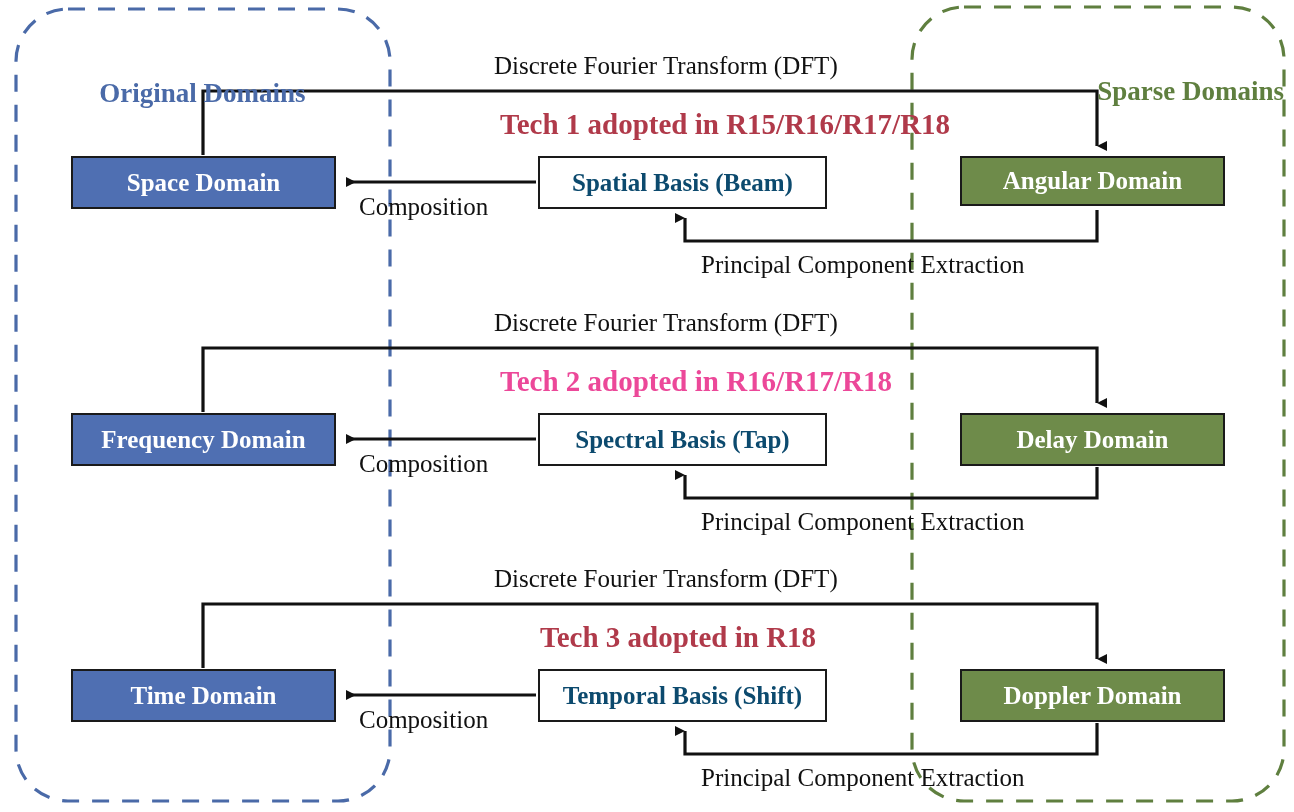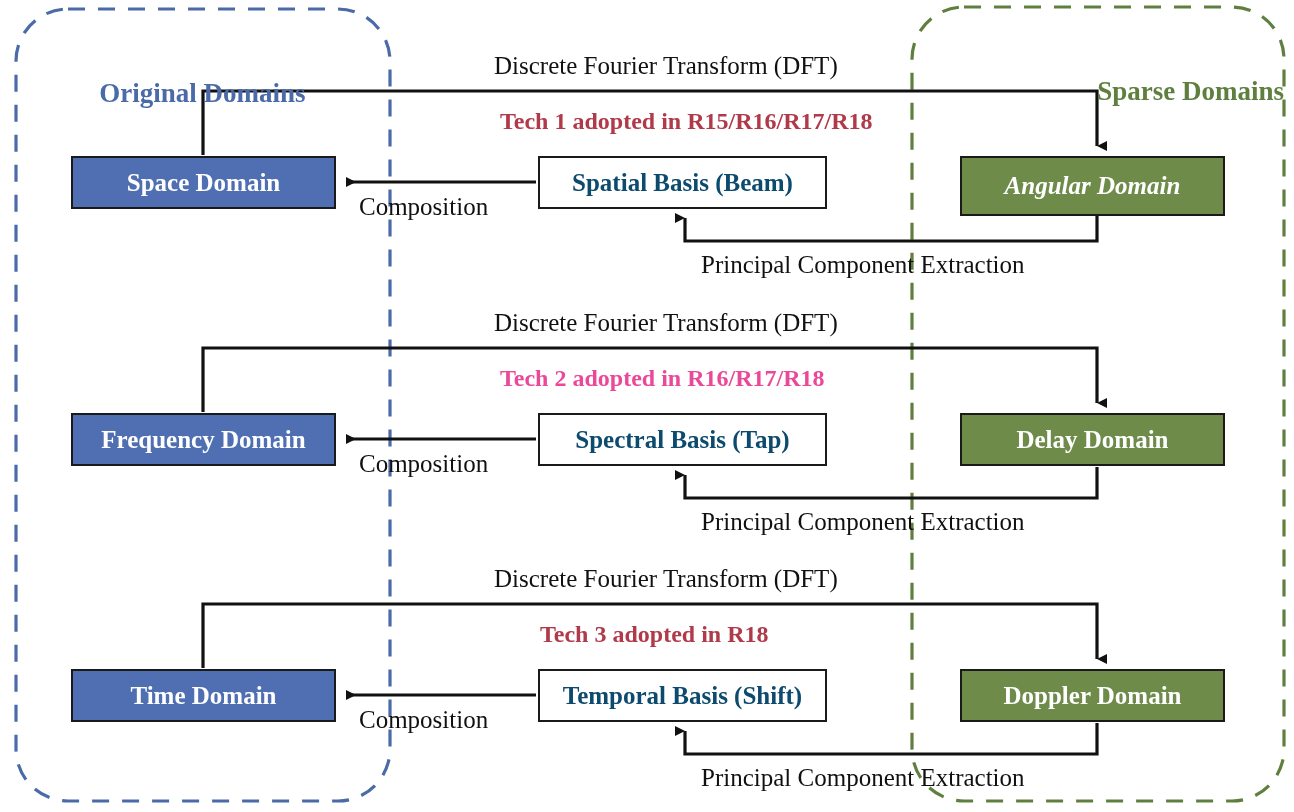--- a/index.html
+++ b/index.html
@@ -52,21 +52,21 @@
   .edge-label {
     position: absolute;
     font-size: 25px;
     color: #111111;
     white-space: nowrap;
     font-family: "Liberation Serif", "DejaVu Serif", serif;
   }
   .tech-label {
     position: absolute;
     font-weight: bold;
-    font-size: 24px;
+    font-size: 29px;
     white-space: nowrap;
     font-family: "Liberation Serif", "DejaVu Serif", serif;
   }
 </style>
 </head>
 <body>
 
 <div id="stage">
 
   <svg class="layer" viewBox="0 0 1294 812">
@@ -121,21 +121,21 @@
   <div class="grp-label left" style="color:#4a6aa8;">Original Domains</div>
   <div class="grp-label right" style="color:#5f7f3f;">Sparse Domains</div>
 
   <div class="edge-label" style="left:494px; top:52px;">Discrete Fourier Transform (DFT)</div>
   <div class="tech-label" style="left:500px; top:108px; color:#b03a4a;">Tech 1 adopted in R15/R16/R17/R18</div>
 
   <div class="node blue" style="left:71px; top:156px; width:265px; height:53px;">Space Domain</div>
 
   <div class="node white" style="left:538px; top:156px; width:289px; height:53px;">Spatial Basis (Beam)</div>
 
-  <div class="node green" style="left:960px; top:156px; width:265px; height:60px;font-style:italic;">Angular Domain</div>
+  <div class="node green" style="left:960px; top:156px; width:265px; height:50px;">Angular Domain</div>
 
   <div class="edge-label" style="left:359px; top:193px;">Composition</div>
   <div class="edge-label" style="left:701px; top:251px;">Principal Component Extraction</div>
 
   <div class="edge-label" style="left:494px; top:309px;">Discrete Fourier Transform (DFT)</div>
   <div class="tech-label" style="left:500px; top:365px; color:#ec4899;">Tech 2 adopted in R16/R17/R18</div>
 
   <div class="node blue" style="left:71px; top:413px; width:265px; height:53px;">Frequency Domain</div>
 
   <div class="node white" style="left:538px; top:413px; width:289px; height:53px;">Spectral Basis (Tap)</div>

